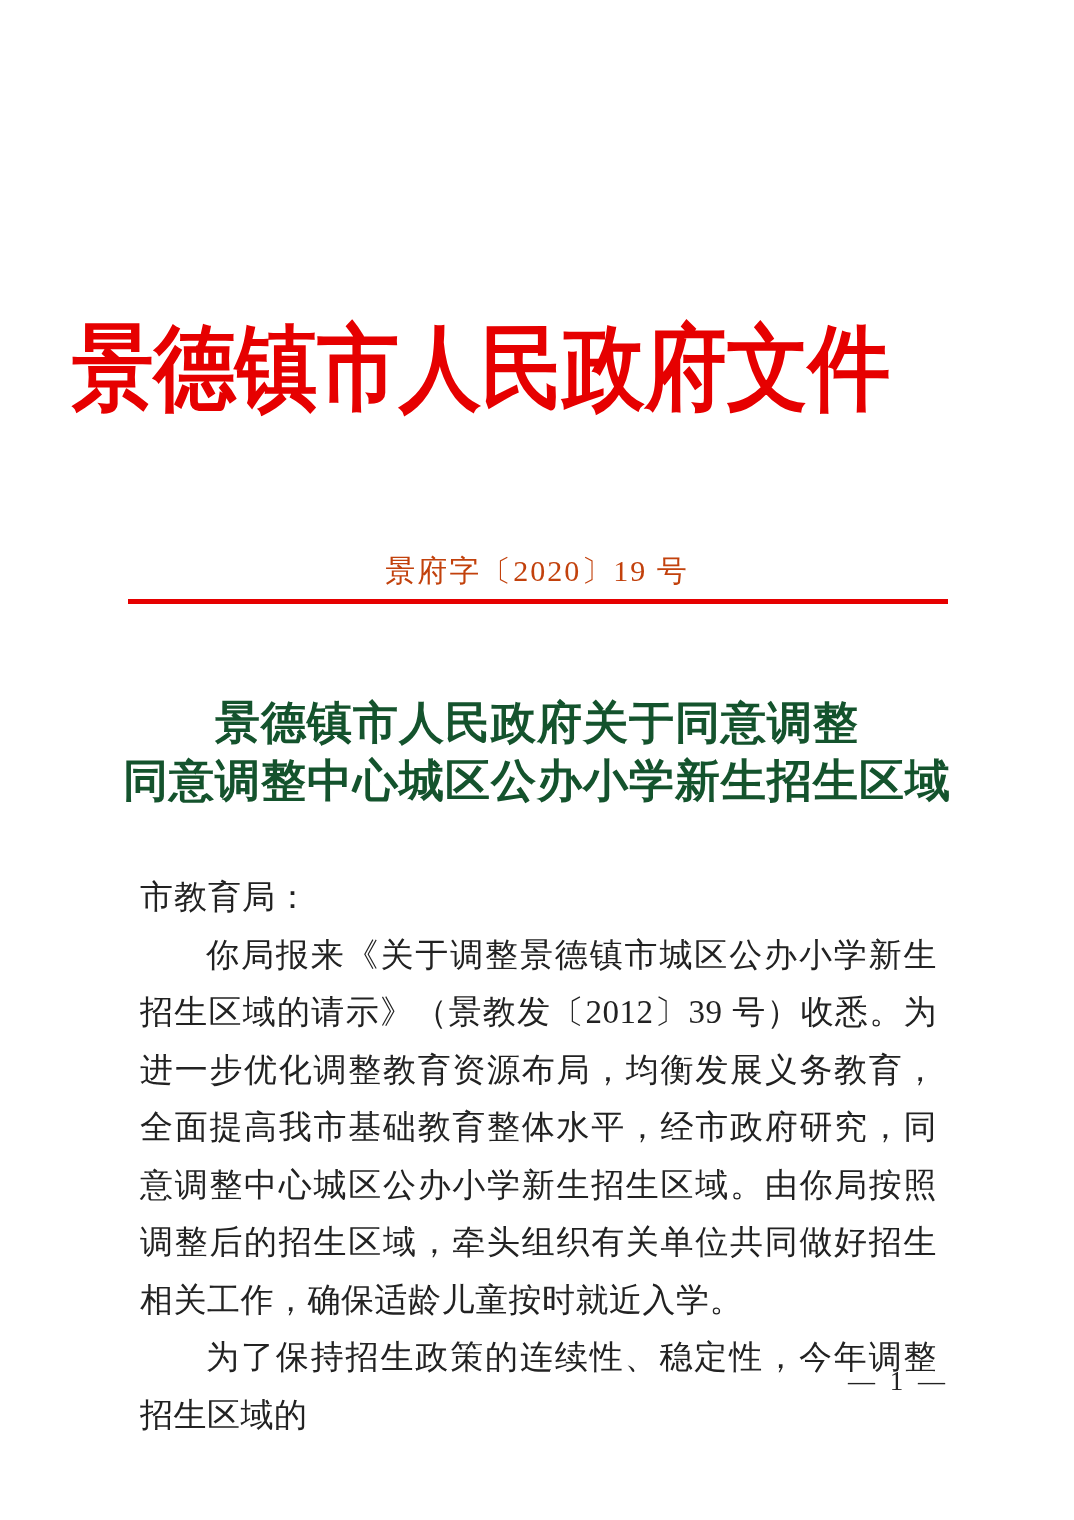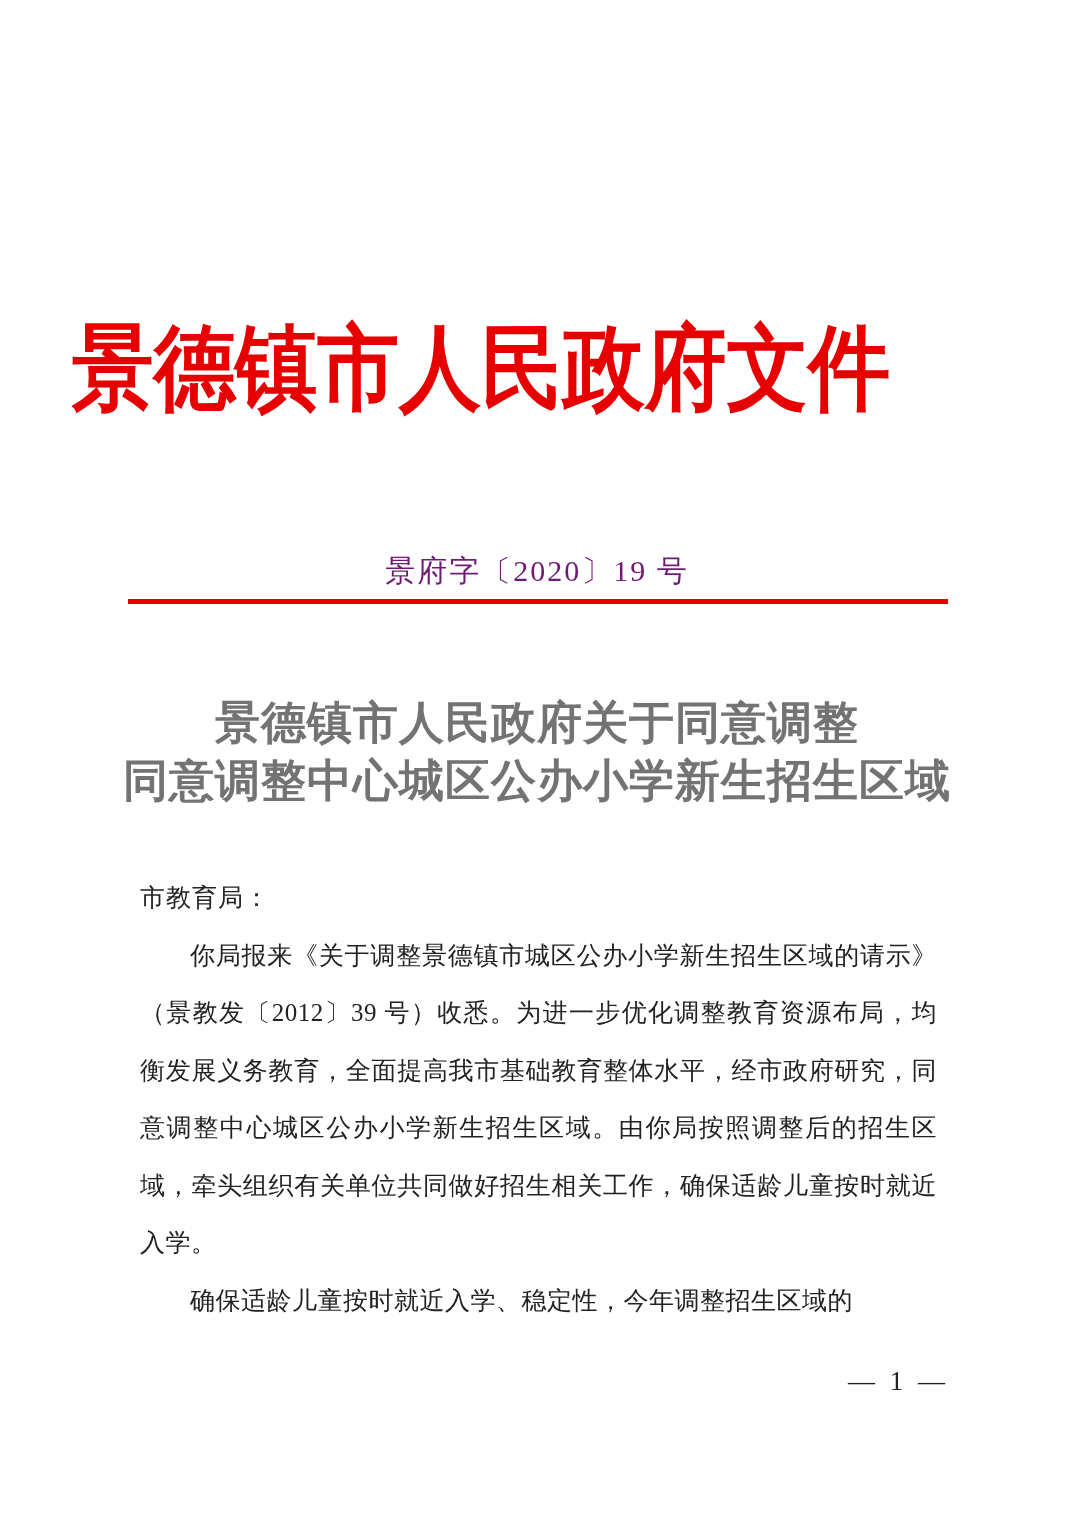--- a/index.html
+++ b/index.html
@@ -38,49 +38,49 @@
     transform-origin: center;
     line-height: 1.1;
   }
   .doc-number {
     position: absolute;
     top: 551px;
     left: 0;
     width: 100%;
     text-align: center;
     font-size: 30px;
-    color: #701a75;
+    color: #c2410c;
     letter-spacing: 2px;
   }
   .red-rule {
     position: absolute;
     top: 599px;
     left: 128px;
     width: 820px;
     height: 5px;
     background: var(--accent_red);
   }
   .doc-title {
     position: absolute;
     top: 694px;
     left: 0;
     width: 100%;
     text-align: center;
     font-size: 45px;
     font-weight: bold;
     line-height: 58px;
-    color: #737373;
+    color: #14532d;
     letter-spacing: 1px;
   }
   .doc-body {
     position: absolute;
     top: 869px;
     left: 140px;
     width: 797px;
-    font-size: 25px;
+    font-size: 33px;
     line-height: 57.5px;
     color: #222;
     text-align: justify;
     text-justify: inter-character;
   }
   .salutation {
     text-align: left;
     letter-spacing: 1px;
   }
   .doc-body p {
@@ -110,18 +110,18 @@
   <div class="red-rule"></div>
 
   <div class="doc-title">
     <div>景德镇市人民政府关于同意调整</div>
     <div>同意调整中心城区公办小学新生招生区域</div>
   </div>
 
   <div class="doc-body">
     <div class="salutation">市教育局：</div>
     <p>你局报来《关于调整景德镇市城区公办小学新生招生区域的请示》（景教发〔2012〕39 号）收悉。为进一步优化调整教育资源布局，均衡发展义务教育，全面提高我市基础教育整体水平，经市政府研究，同意调整中心城区公办小学新生招生区域。由你局按照调整后的招生区域，牵头组织有关单位共同做好招生相关工作，确保适龄儿童按时就近入学。</p>
-    <p>确保适龄儿童按时就近入学、稳定性，今年调整招生区域的</p>
+    <p>为了保持招生政策的连续性、稳定性，今年调整招生区域的</p>
   </div>
 
   <div class="page-number">— 1 —</div>
 
 </div>
 
 </body></html>

